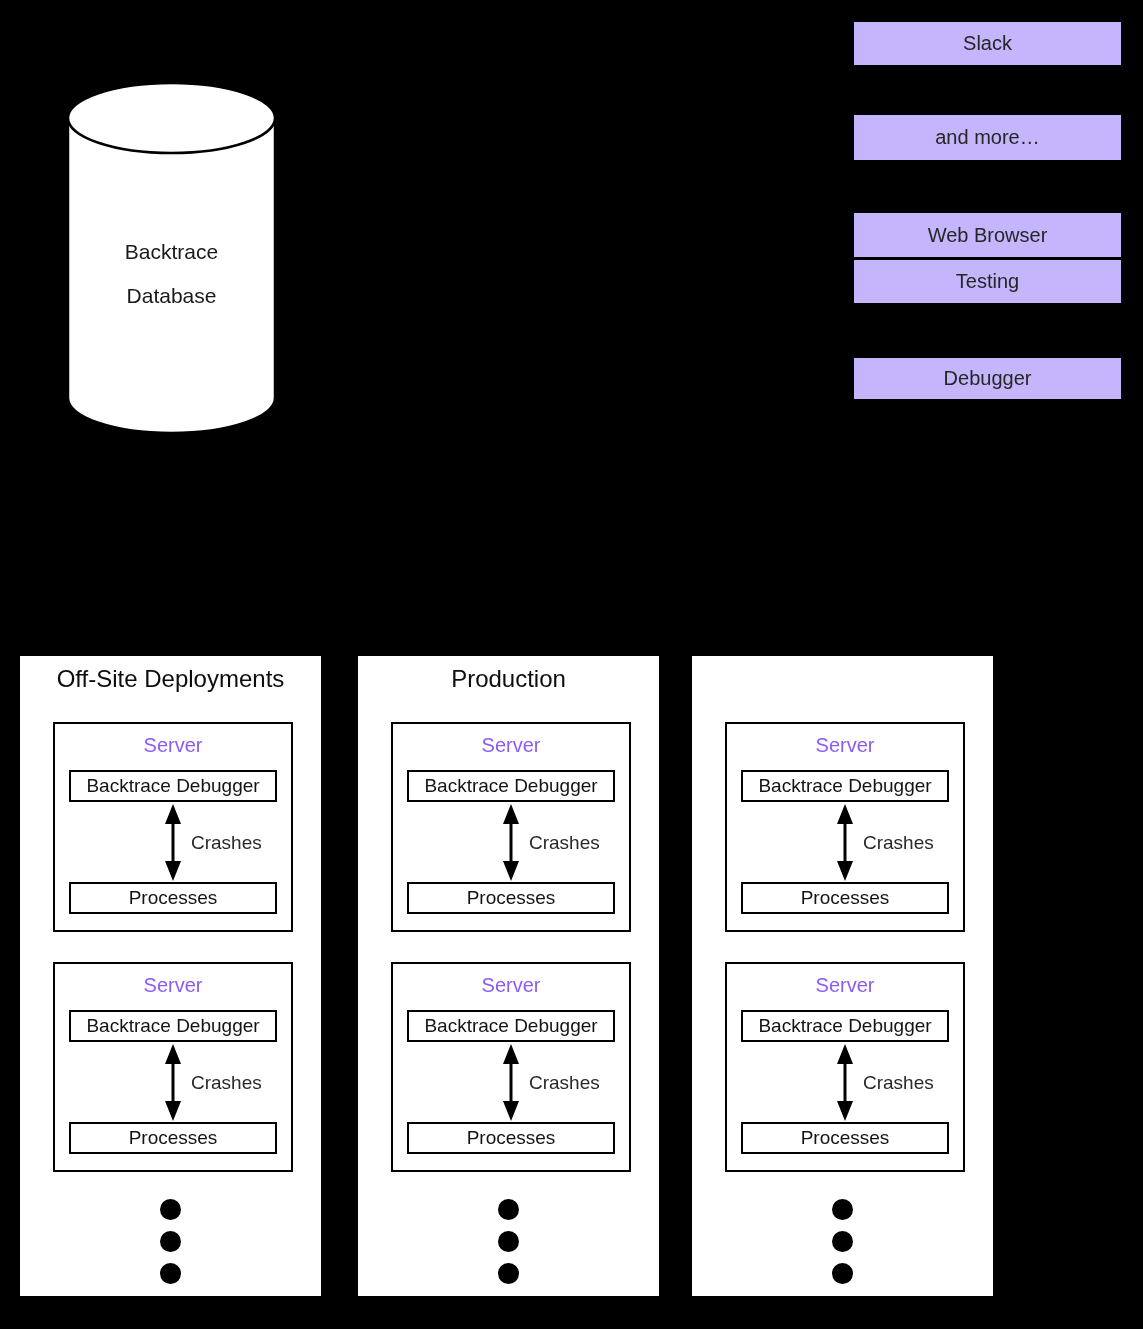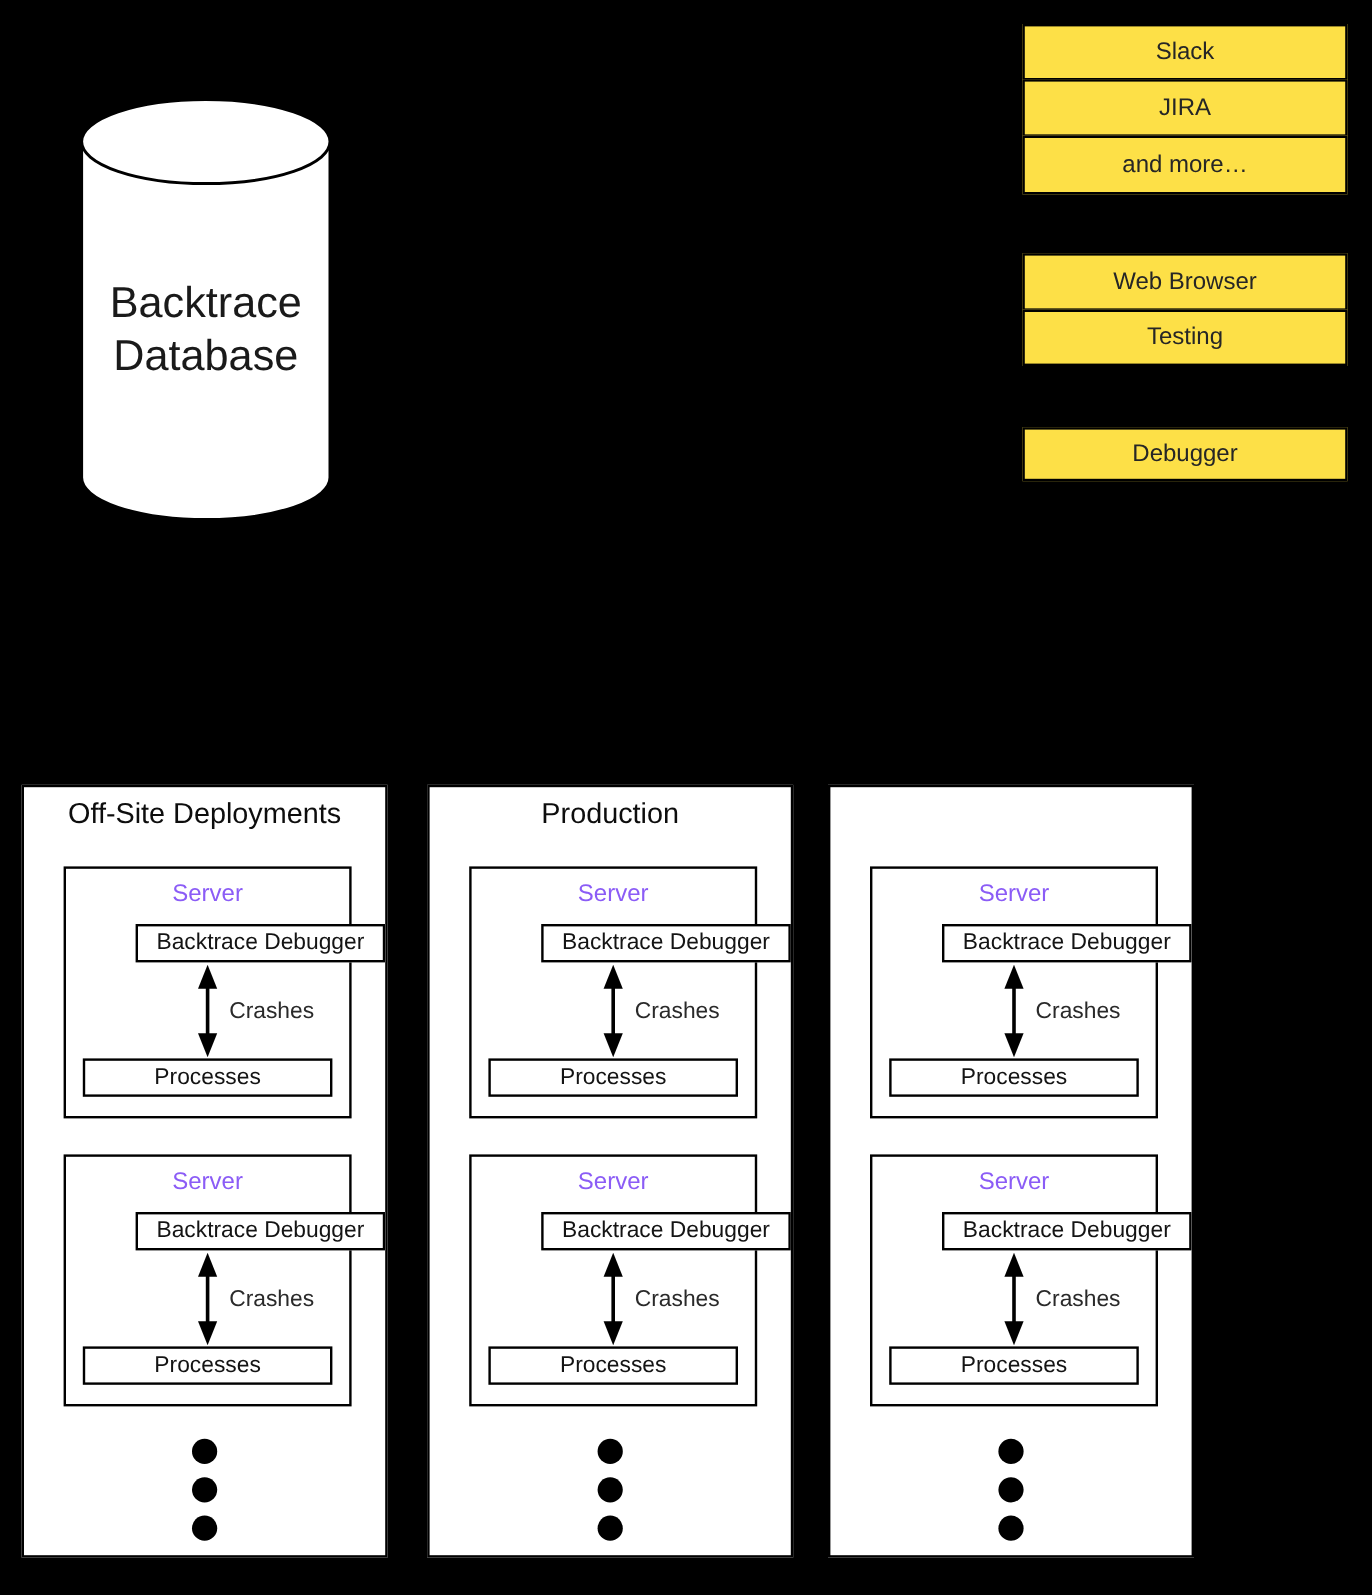--- a/index.html
+++ b/index.html
@@ -14,31 +14,31 @@
     overflow: hidden;
   }
 
   
   .db-cylinder-svg { position: absolute; left: 55px; top: 70px; }
   .db-label {
     position: absolute;
     left: 68px; top: 230px;
     width: 207px;
     text-align: center;
-    font-size: 36px;
+    font-size: 21px;
     line-height: 44px;
     color: #1a1a1a;
   }
 
   
   .rbox {
     position: absolute;
     left: 852px;
     width: 271px;
-    background: #fde047;
+    background: #c4b5fd;
     border: 2px solid #000000;
     display: flex;
     align-items: center;
     justify-content: center;
     font-size: 20px;
     color: #262626;
   }
   .rbox-slack    { top: 20px;  height: 47px; }
   .rbox-jira     { top: 66px;  height: 48px; }
   .rbox-more     { top: 113px; height: 49px; }
@@ -99,21 +99,21 @@
     border: 2px solid #000000;
     background: #ffffff;
     text-align: center;
     font-size: 19px;
     line-height: 28px;
     color: #141414;
     display: flex;
     align-items: center;
     justify-content: center;
   }
-  .debugger-box  { top: 46px; margin-left: 44px; }
+  .debugger-box  { top: 46px; }
   .processes-box { top: 158px; }
 
   .crash-arrow {
     position: absolute;
     left: 104px;
     top: 80px;
     width: 28px;
     height: 77px;
   }
   .crashes-label {
@@ -149,23 +149,20 @@
     <ellipse cx="116.5" cy="48" rx="103.5" ry="35" fill="#ffffff" stroke="#000000" stroke-width="2.5"></ellipse>
   </svg>
   <div class="db-label">
     <div>Backtrace</div>
     <div>Database</div>
   </div>
 
   <div class="rbox rbox-slack">
     <span>Slack</span>
   </div>
-  <div class="rbox rbox-jira">
-    <span>JIRA</span>
-  </div>
   <div class="rbox rbox-more">
     <span>and more…</span>
   </div>
   <div class="rbox rbox-web">
     <span>Web Browser</span>
   </div>
   <div class="rbox rbox-terminal">
     <span>Testing</span>
   </div>
   <div class="rbox rbox-debugger">

